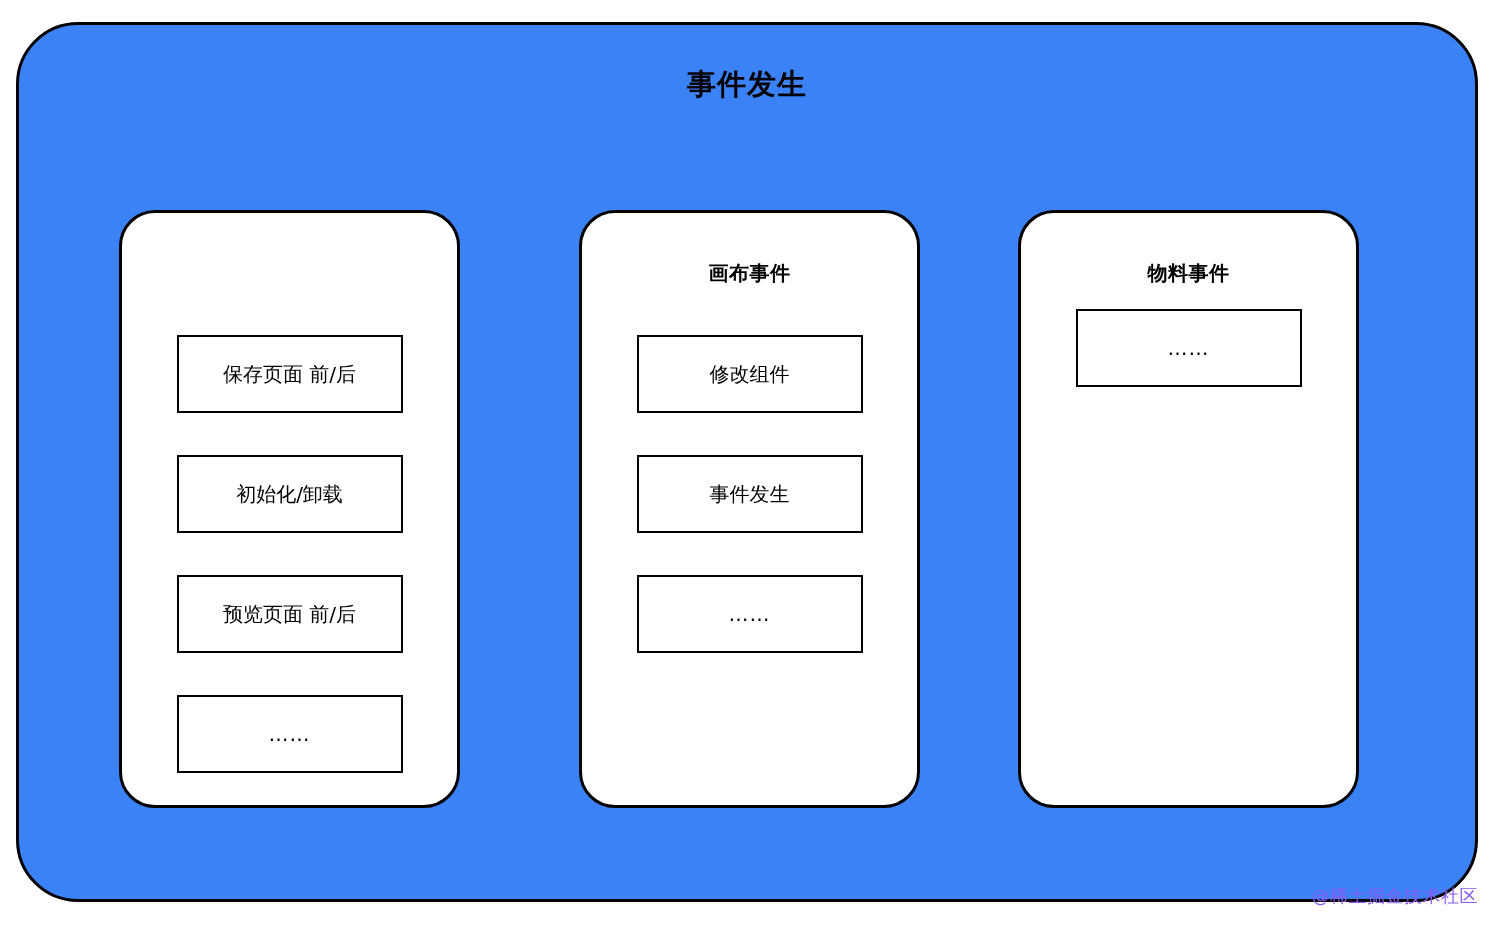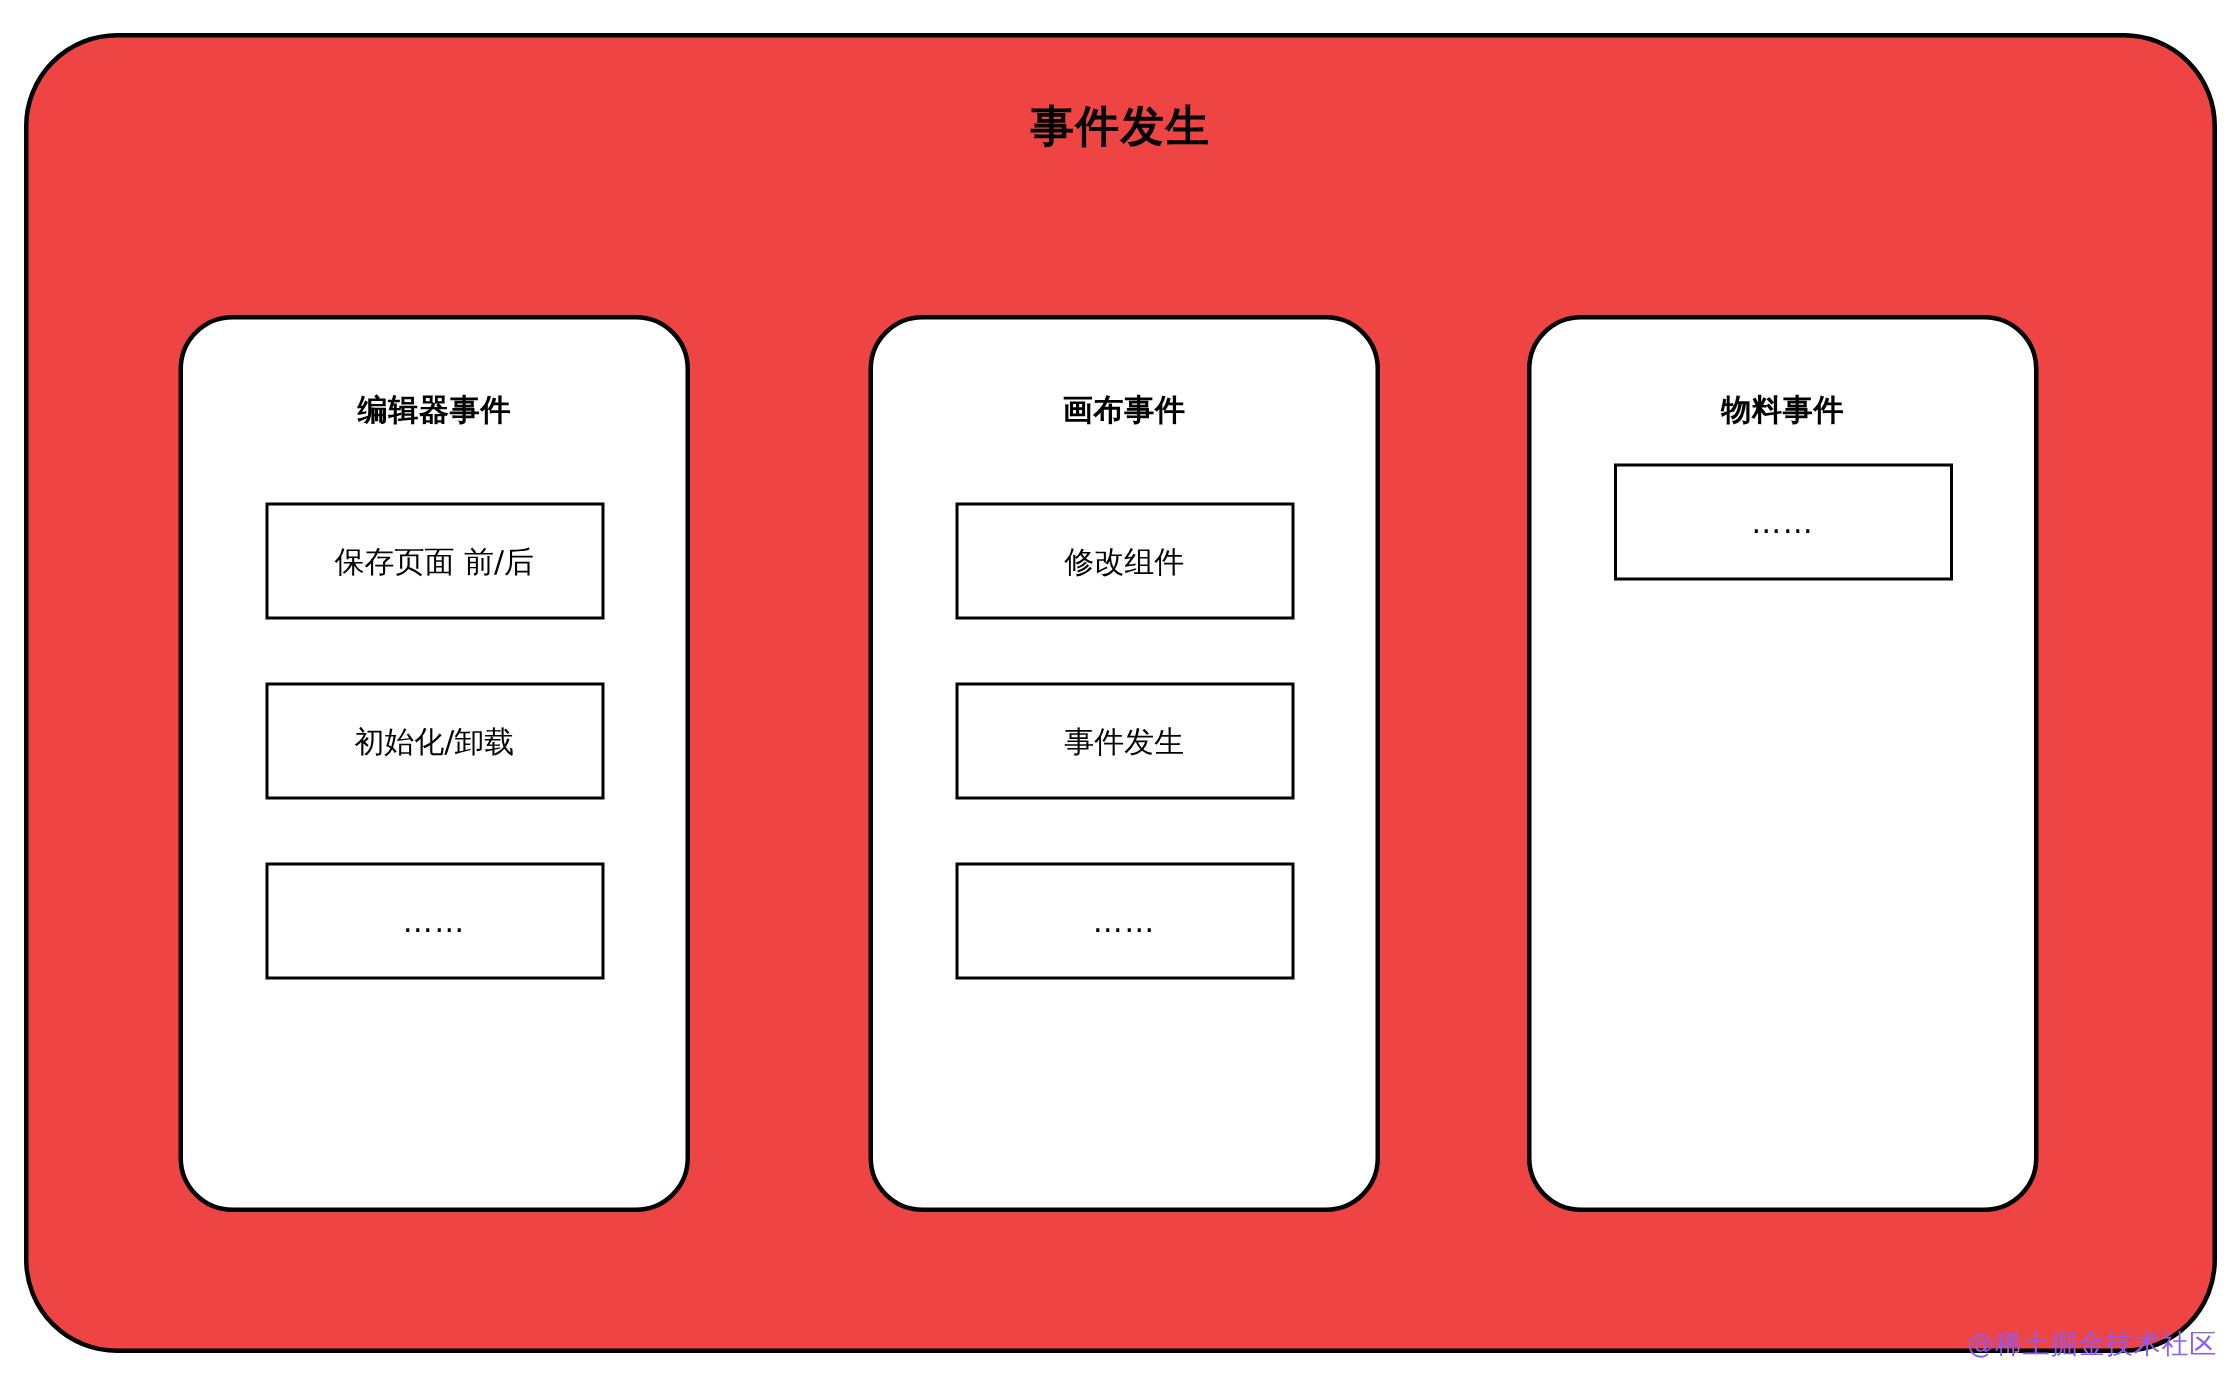--- a/index.html
+++ b/index.html
@@ -25,21 +25,21 @@
   
   .outer-box {
     position: absolute;
     left: 16px;
     top: 22px;
     width: 1462px;
     height: 880px;
     box-sizing: border-box;
     border: 3px solid #000000;
     border-radius: 62px;
-    background: #ef4444;
+    background: #3b82f6;
   }
 
   .main-title {
     position: absolute;
     left: 0;
     top: 42px;
     width: 100%;
     text-align: center;
     font-size: 29px;
     font-weight: bold;
@@ -133,27 +133,29 @@
 
 <div class="canvas">
 
   <div class="outer-box">
 
     <div class="main-title">事件发生</div>
 
     <div class="columns">
 
       <div class="column col-1">
-        <div class="column-title">编辑器事件</div>
         <div class="items">
           <div class="item-box">
             <span>保存页面 前/后</span>
           </div>
           <div class="item-box">
             <span>初始化/卸载</span>
+          </div>
+          <div class="item-box">
+            <span>预览页面 前/后</span>
           </div>
           <div class="item-box">
             <span class="ellipsis-text">……</span>
           </div>
         </div>
       </div>
 
       <div class="column col-2">
         <div class="column-title">画布事件</div>
         <div class="items">

